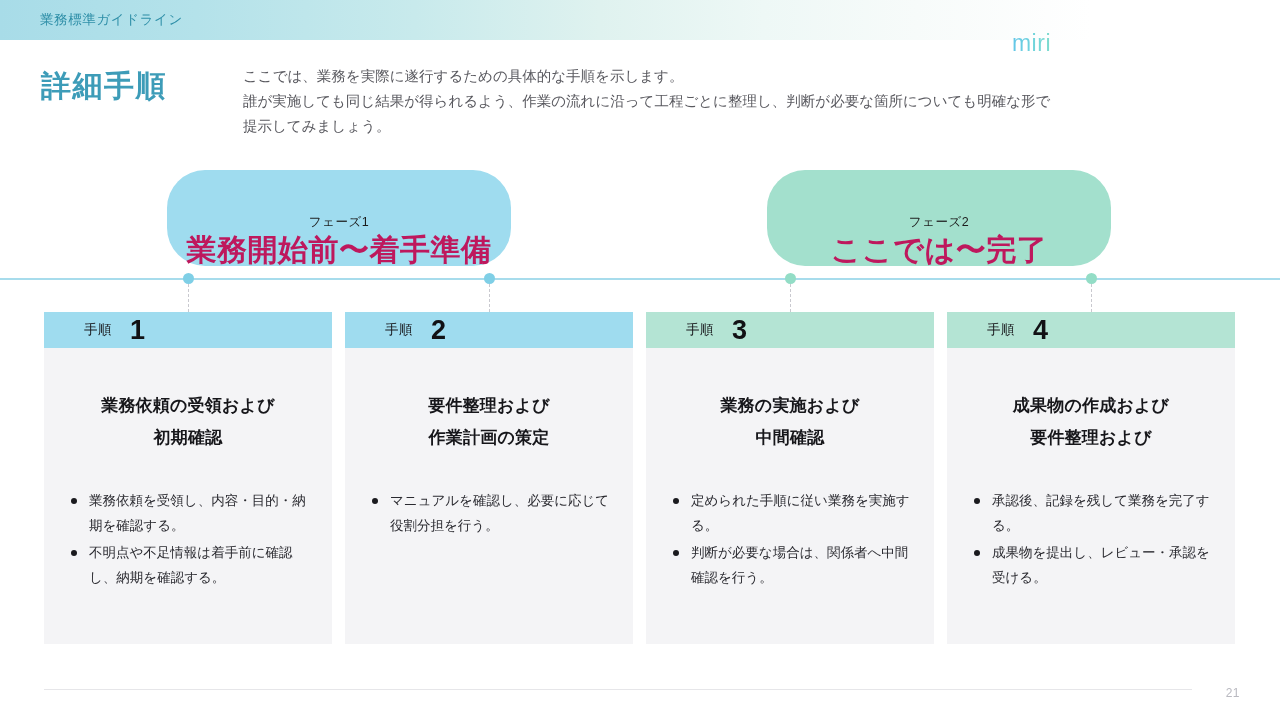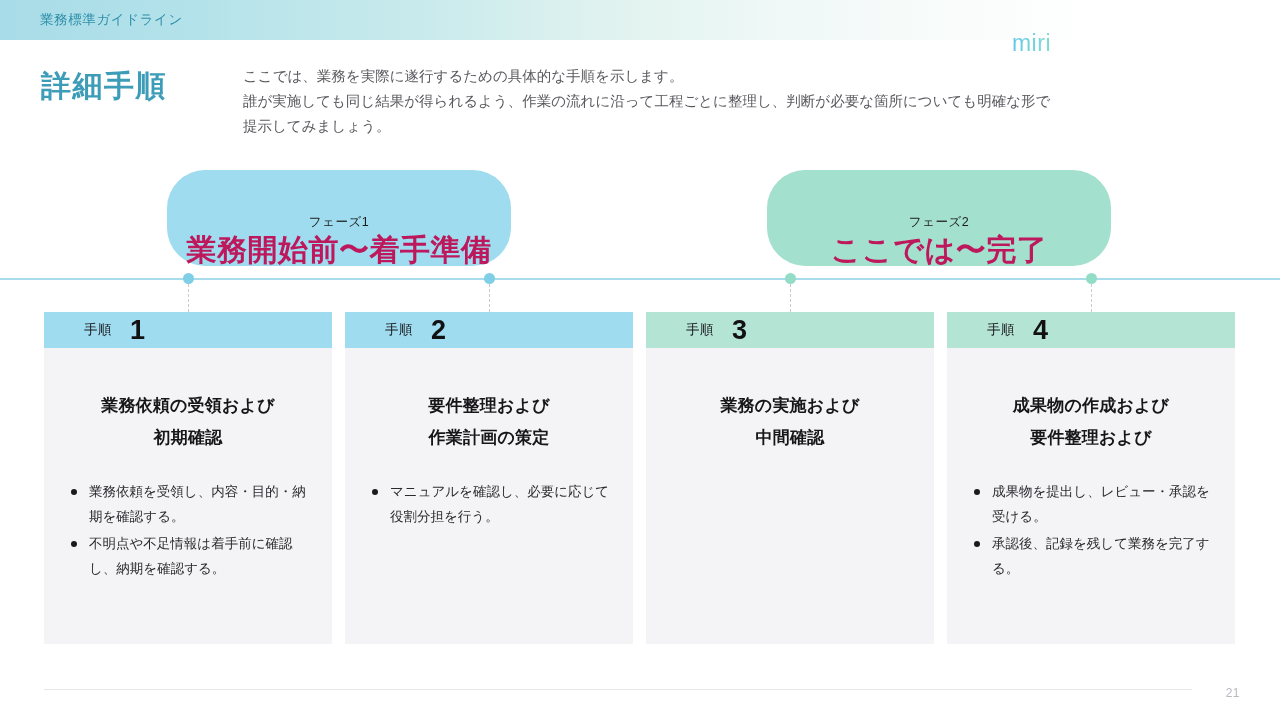--- a/index.html
+++ b/index.html
@@ -194,21 +194,21 @@
     text-align: center;
     font-size: 17px;
     font-weight: 700;
     color: #16161a;
     line-height: 32px;
     letter-spacing: 0.2px;
   }
   .card-title .tline { display: block; }
 
   .card-bullets {
-    margin-top: 25px;
+    margin-top: 34px;
     padding: 0 22px 0 26px;
     list-style: none;
   }
   .card-bullets li {
     position: relative;
     padding-left: 19px;
     font-size: 13.5px;
     line-height: 25px;
     color: #2a2a30;
     margin-bottom: 2px;
@@ -311,33 +311,37 @@
 
   <div class="card k3">
     <div class="card-head head-green">
       <span class="head-label">手順</span>
       <span class="head-number">3</span>
     </div>
     <div class="card-title">
       <span class="tline">業務の実施および</span>
       <span class="tline">中間確認</span>
     </div>
+    <ul class="card-bullets">
+      <li>定められた手順に従い業務を実施する。</li>
+      <li>判断が必要な場合は、関係者へ中間確認を行う。</li>
+    </ul>
   </div>
 
   <div class="card k4">
     <div class="card-head head-green">
       <span class="head-label">手順</span>
       <span class="head-number">4</span>
     </div>
     <div class="card-title">
       <span class="tline">成果物の作成および</span>
       <span class="tline">要件整理および</span>
     </div>
     <ul class="card-bullets">
+      <li>承認後、記録を残して業務を完了する。</li>
       <li>成果物を提出し、レビュー・承認を受ける。</li>
-      <li>承認後、記録を残して業務を完了する。</li>
     </ul>
   </div>
 
   <div class="footer-rule"></div>
   <div class="page-number">21</div>
 
 </div>
 
 </body></html>

